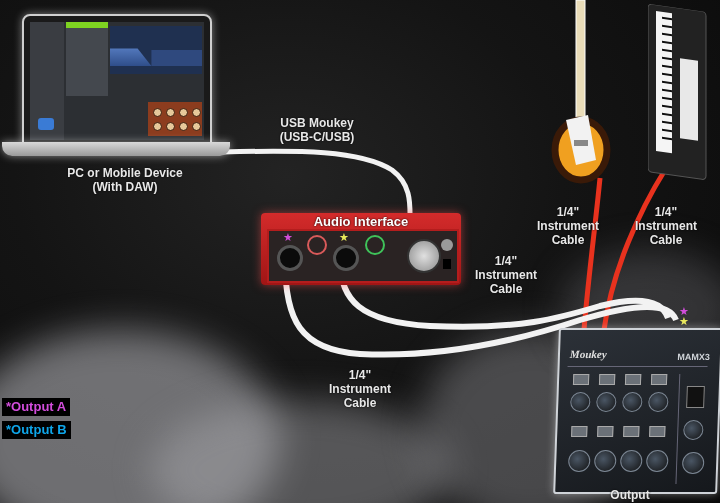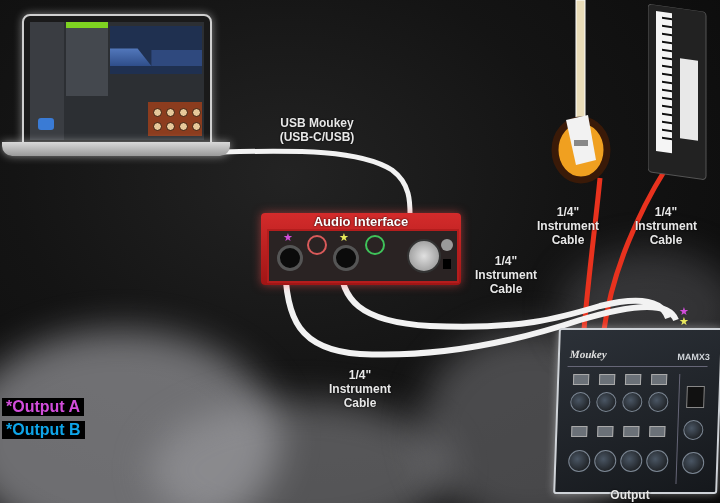--- a/index.html
+++ b/index.html
@@ -30,21 +30,21 @@
   .gain { position:absolute; width:16px; height:16px; border-radius:50%; border:2px solid; }
   .bigknob { position:absolute; width:30px; height:30px; border-radius:50%; background:radial-gradient(circle,#e0e0e0,#8a8a8a); border:2px solid #333; }
   .star { position:absolute; font-size:11px; line-height:11px; }
   
   #guitar { position:absolute; left:548px; top:0; width:70px; height:185px; }
   #keyboard { position:absolute; left:648px; top:8px; width:60px; height:170px; transform:skewY(8deg); }
   
   #mixer { position:absolute; left:556px; top:328px; width:160px; height:162px; background:linear-gradient(160deg,#2c3138,#15181c); border:2px solid #cfd3d8; border-radius:3px; box-shadow:0 0 8px rgba(255,255,255,0.4); transform:skewX(-2deg); }
   .mknob { position:absolute; width:18px; height:18px; border-radius:50%; background:radial-gradient(circle at 40% 40%,#4a5664,#111); border:1px solid #7c8794; }
   .mbtn { position:absolute; width:14px; height:9px; background:#6b7178; border:1px solid #aaa; }
-  .legend { position:absolute; background:#000; font-weight:bold; font-size:16px; padding:1px 4px; line-height:16px; }
+  .legend { position:absolute; background:#000; font-weight:bold; font-size:13px; padding:1px 4px; line-height:16px; }
 </style>
 </head>
 <body>
 
 <div id="stage">
 
   <div class="smoke" style="left:-40px;top:330px;width:320px;height:220px;background:rgba(190,190,195,0.55);"></div>
   <div class="smoke" style="left:150px;top:400px;width:300px;height:140px;background:rgba(170,170,175,0.45);"></div>
   <div class="smoke" style="left:420px;top:330px;width:220px;height:200px;background:rgba(160,160,165,0.4);"></div>
   <div class="smoke" style="left:560px;top:250px;width:180px;height:120px;background:rgba(120,120,125,0.35);"></div>
@@ -80,20 +80,24 @@
             <div class="knob" style="left:44px;top:6px"></div>
           <div class="knob" style="left:5px;top:20px"></div>
             <div class="knob" style="left:18px;top:20px"></div>
             <div class="knob" style="left:31px;top:20px"></div>
             <div class="knob" style="left:44px;top:20px"></div>
         </div>
       </div>
     </div>
     <div class="base"></div>
   </div>
+  <div class="label" style="left:40px;top:166px;width:170px;">
+    <div>PC or Mobile Device</div>
+    <div>(With DAW)</div>
+  </div>
 
   <div class="label" style="left:262px;top:116px;width:110px;">
     <div>USB Moukey</div>
     <div>(USB-C/USB)</div>
   </div>
 
   <div id="iface">
     <div class="label" style="left:0;top:2px;width:200px;font-size:13px;color:#fff;">Audio Interface</div>
     <div class="panel">
       <span class="star" style="left:14px;top:1px;color:#d24ddb">★</span>

